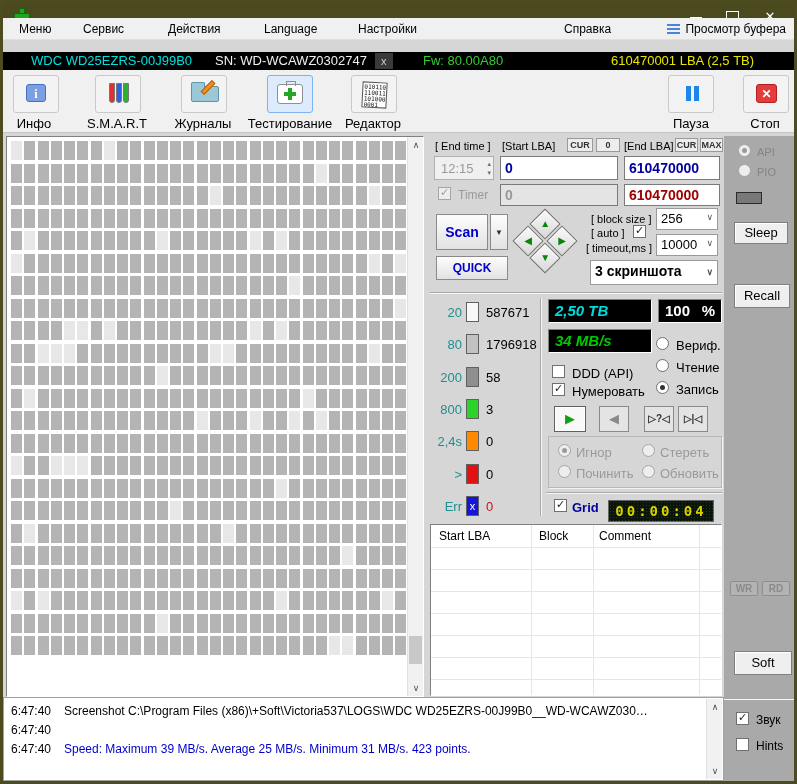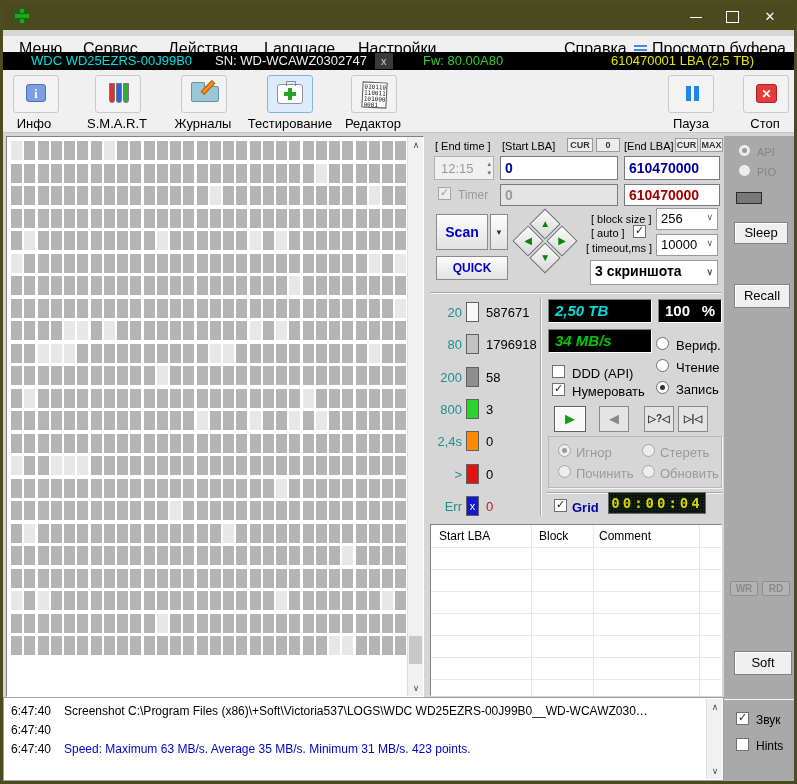--- a/index.html
+++ b/index.html
@@ -10,21 +10,21 @@
   .titlebar { position:absolute; left:0; top:0; width:791px; height:27px; background:#4a4a1e; color:#fff; }
   .app-icon { position:absolute; left:10px; top:4px; width:18px; height:18px; }
   .app-icon .v { position:absolute; left:6px; top:1px; width:6px; height:16px; background:#1ea61e; border:1px solid #0d6e0d; }
   .app-icon .h { position:absolute; left:1px; top:6px; width:16px; height:6px; background:#1ea61e; border:1px solid #0d6e0d; }
   .title-text { position:absolute; left:38px; top:6px; font-size:13px; color:#fff; white-space:nowrap; }
   .winbtn { position:absolute; top:0; height:27px; width:30px; color:#fff; text-align:center; line-height:27px; font-size:13px; }
   .winbtn.min::after { content:""; position:absolute; left:9px; top:14px; width:12px; height:1px; background:#fff; }
   .winbtn.max::after { content:""; position:absolute; left:9px; top:8px; width:11px; height:10px; border:1px solid #fff; }
 
   
-  .menubar { position:absolute; left:0; top:33px; width:791px; height:22px; background:#f0f0f0; font-size:16px; color:#000; border-bottom:1px solid #e0e0e0; }
+  .menubar { position:absolute; left:0; top:15px; width:791px; height:22px; background:#f0f0f0; font-size:12px; color:#000; border-bottom:1px solid #e0e0e0; }
   .menu-item { position:absolute; top:4px; cursor:default; }
   .buffer-view { position:absolute; top:4px; right:8px; }
   .buflines { display:inline-block; width:13px; height:10px; margin-right:5px; vertical-align:-1px;
     background:repeating-linear-gradient(#4a86d8 0 2px, rgba(0,0,0,0) 2px 4px); }
 
   
   .devicebar { position:absolute; left:0; top:49px; width:791px; height:18px; background:#000; font-size:13px; line-height:18px; white-space:nowrap; }
   .seg { position:absolute; top:0; }
   .xbadge { display:inline-block; background:#3a3a3a; color:#cfcfcf; padding:0 6px; font-size:11px; line-height:16px; margin-top:1px; }
 
@@ -1010,21 +1010,21 @@
     <span class="lbl gray-text" style="left:232px;top:309px;font-size:13px;">Стереть</span>
     <span class="rb dis" style="position:absolute;left:130px;top:329px;"></span>
     <span class="lbl gray-text" style="left:148px;top:330px;font-size:13px;">Починить</span>
     <span class="rb dis" style="position:absolute;left:214px;top:329px;"></span>
     <span class="lbl gray-text" style="left:232px;top:330px;font-size:13px;">Обновить</span>
 
     <div class="groove-h" style="left:118px;top:356px;width:176px;"></div>
 
     <span class="cb checked" style="position:absolute;left:126px;top:363px;"></span>
     <span class="lbl" style="left:144px;top:364px;font-size:13px;font-weight:bold;color:#0000a0;">Grid</span>
-    <div class="led-timer" style="left:180px;top:356px;width:98px;height:22px;">00:00:04</div>
+    <div class="led-timer" style="left:180px;top:364px;width:106px;height:22px;">00:00:04</div>
 
     <div class="dtable" style="left:2px;top:388px;width:292px;height:172px;">
       <span class="hdr" style="left:8px;">Start LBA</span>
       <span class="hdr" style="left:108px;">Block</span>
       <span class="hdr" style="left:168px;">Comment</span>
       <div class="hline" style="top:22px;"></div>
         <div class="hline" style="top:44px;"></div>
       <div class="hline" style="top:66px;"></div>
         <div class="hline" style="top:88px;"></div>
       <div class="hline" style="top:110px;"></div>
@@ -1052,20 +1052,20 @@
     <span class="lbl" style="left:32px;top:577px;font-size:12px;">Звук</span>
     <span class="cb" style="position:absolute;left:12px;top:602px;"></span>
     <span class="lbl" style="left:32px;top:603px;font-size:12px;">Hints</span>
   </div>
 
   <div class="logbox">
     <span class="log-time" style="top:6px;">6:47:40</span>
     <span class="log-text" style="top:6px;">Screenshot C:\Program Files (x86)\+Soft\Victoria537\LOGS\WDC WD25EZRS-00J99B0__WD-WCAWZ030…</span>
     <span class="log-time" style="top:25px;">6:47:40</span>
     <span class="log-time" style="top:44px;">6:47:40</span>
-    <span class="log-text blue" style="top:44px;">Speed: Maximum 63 MB/s. Average 35 MB/s. Minimum 31 MB/s. 423 points.</span>
+    <span class="log-text blue" style="top:44px;">Speed: Maximum 39 MB/s. Average 25 MB/s. Minimum 31 MB/s. 423 points.</span>
     <div class="logscroll">
       <div class="sarrow" style="top:0;">∧</div>
       <div class="sarrow" style="bottom:0;">∨</div>
     </div>
   </div>
 
 </div>
 
 </body></html>

